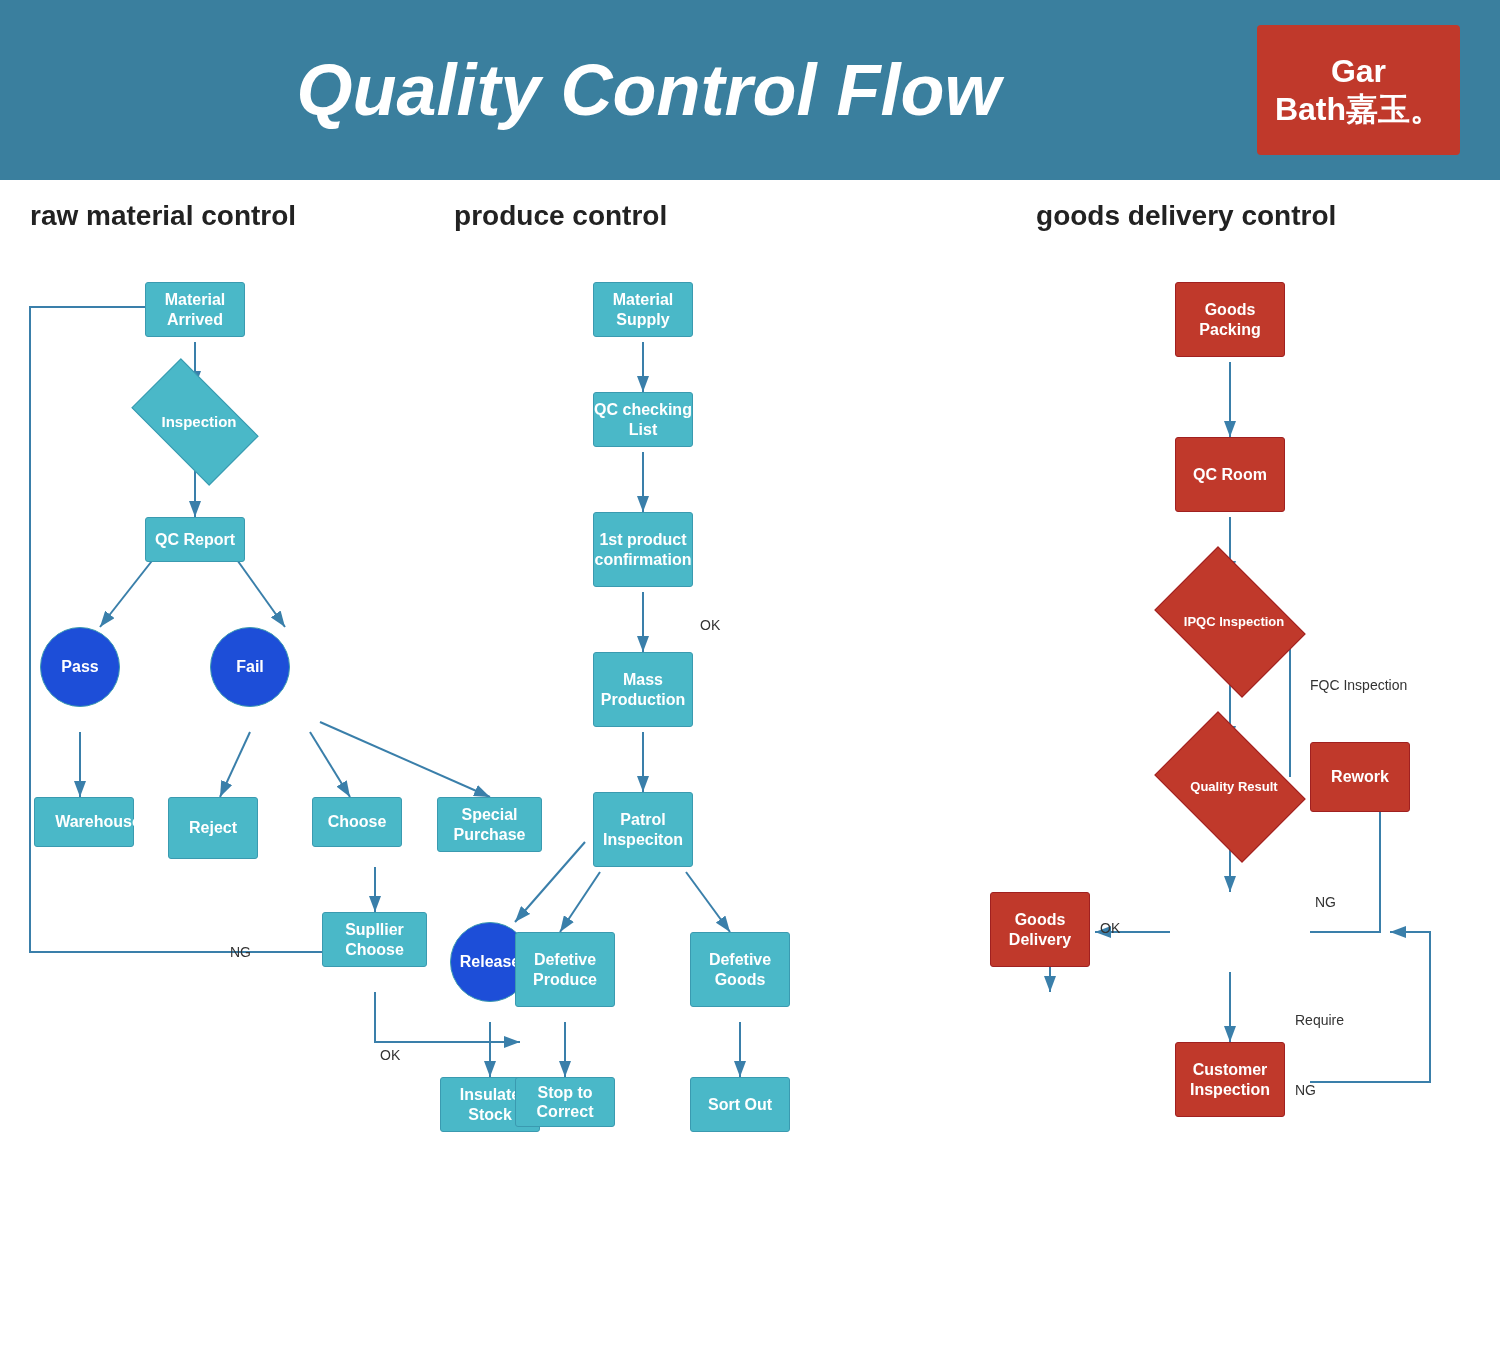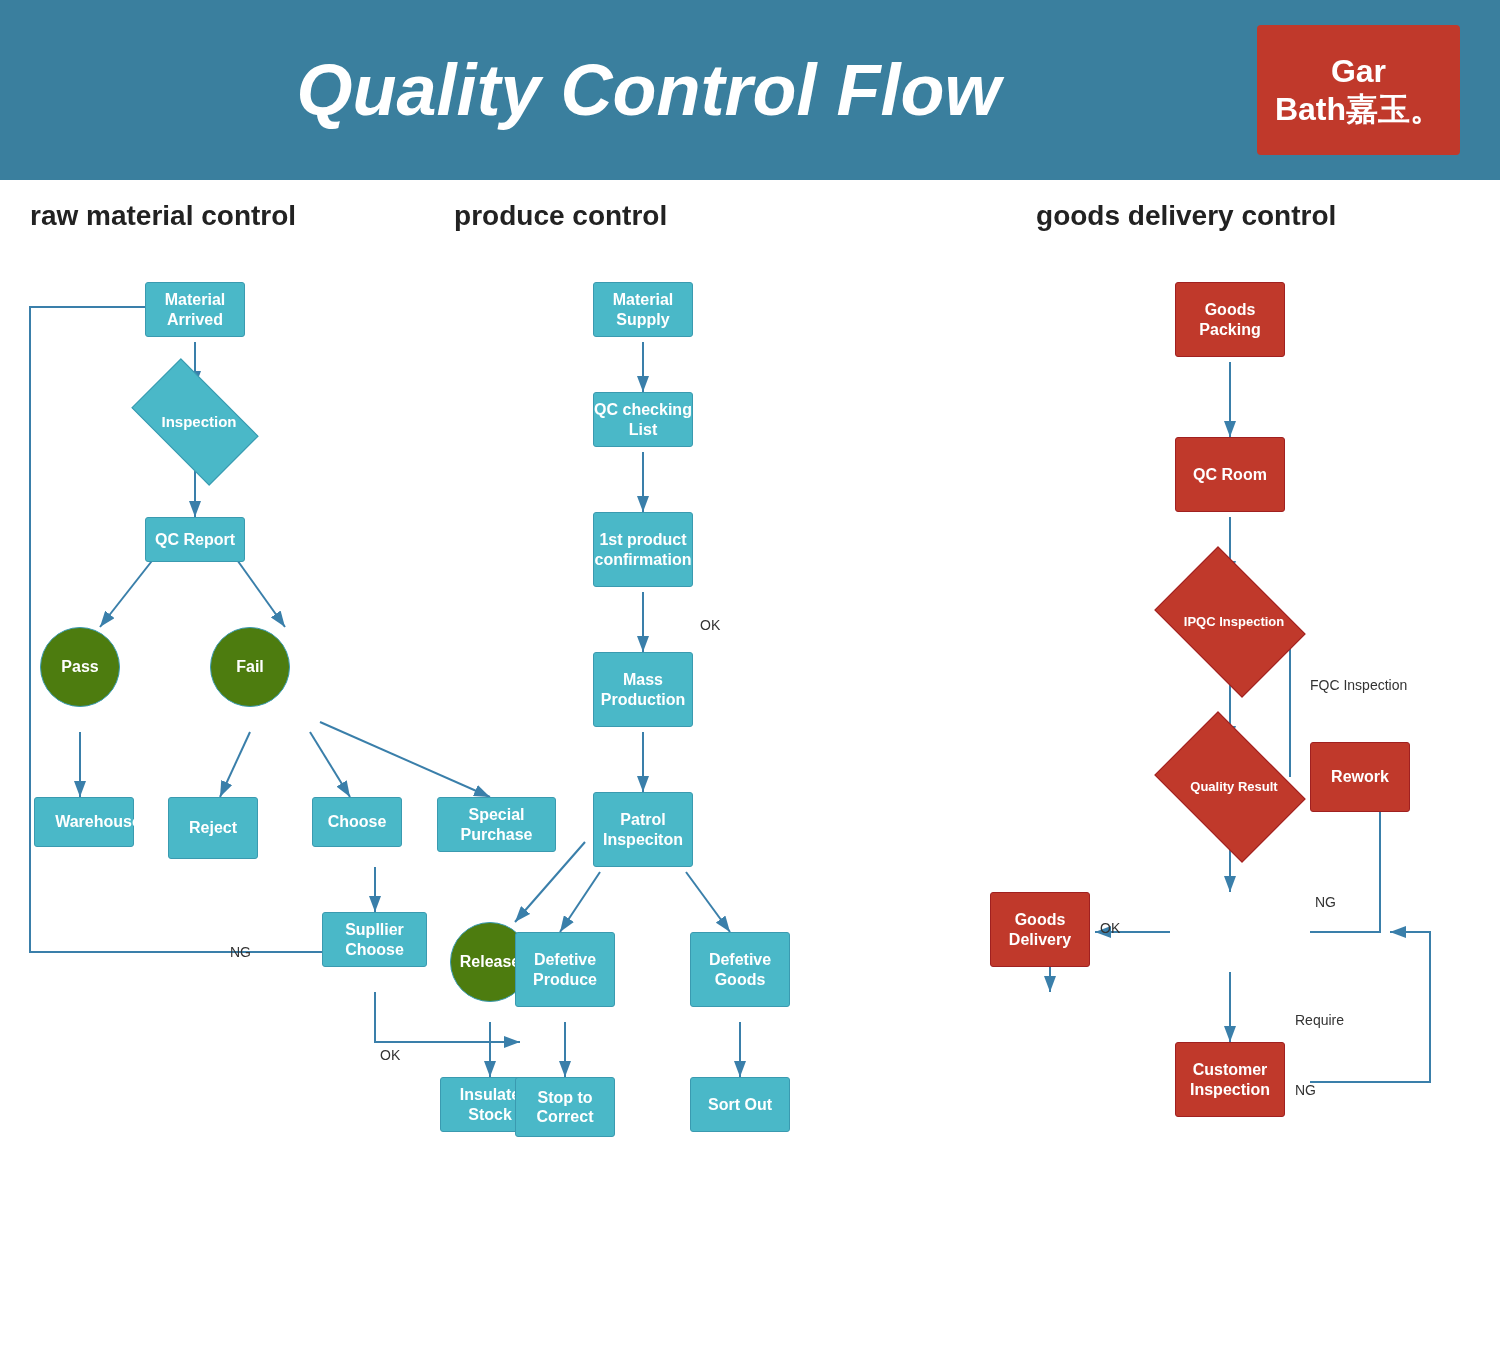--- a/index.html
+++ b/index.html
@@ -76,21 +76,21 @@
       color: #fff;
       line-height: 1.2;
       border-radius: 3px;
     }
     .box-red {
       background: #c0392b;
       border: 1.5px solid #a02020;
     }
     .circle {
       position: absolute;
-      background: #4d7c0f;
+      background: #1d4ed8;
       border: 1.5px solid #3a9ab0;
       border-radius: 50%;
       display: flex;
       align-items: center;
       justify-content: center;
       text-align: center;
       font-size: 16px;
       font-weight: bold;
       color: #fff;
       line-height: 1.2;
@@ -263,21 +263,21 @@
   </div>
 
   <div class="box" style="left:168px; top:565px; width:90px; height:62px;">
     <span>Reject</span>
   </div>
 
   <div class="box" style="left:312px; top:565px; width:90px; height:50px;">
     <span>Choose</span>
   </div>
 
-  <div class="box" style="left:437px; top:565px; width:119px; height:55px;">
+  <div class="box" style="left:437px; top:565px; width:105px; height:55px;">
     <span>Special Purchase</span>
   </div>
 
   <div class="box" style="left:322px; top:680px; width:105px; height:55px;">
     <span>Supllier Choose</span>
   </div>
 
   <div class="label-text" style="left:230px; top:712px;">
     <span>NG</span>
   </div>
@@ -319,21 +319,21 @@
   </div>
 
   <div class="box" style="left:690px; top:700px; width:100px; height:75px;">
     <span>Defetive Goods</span>
   </div>
 
   <div class="box" style="left:440px; top:845px; width:100px; height:55px;">
     <span>Insulate Stock</span>
   </div>
 
-  <div class="box" style="left:515px; top:845px; width:100px; height:60px;">
+  <div class="box" style="left:515px; top:845px; width:100px; height:50px;">
     <span>Stop to Correct</span>
   </div>
 
   <div class="box" style="left:690px; top:845px; width:100px; height:55px;">
     <span>Sort Out</span>
   </div>
 
   <div class="box box-red" style="left:1175px; top:50px; width:110px; height:75px;">
     <span>Goods Packing</span>
   </div>

